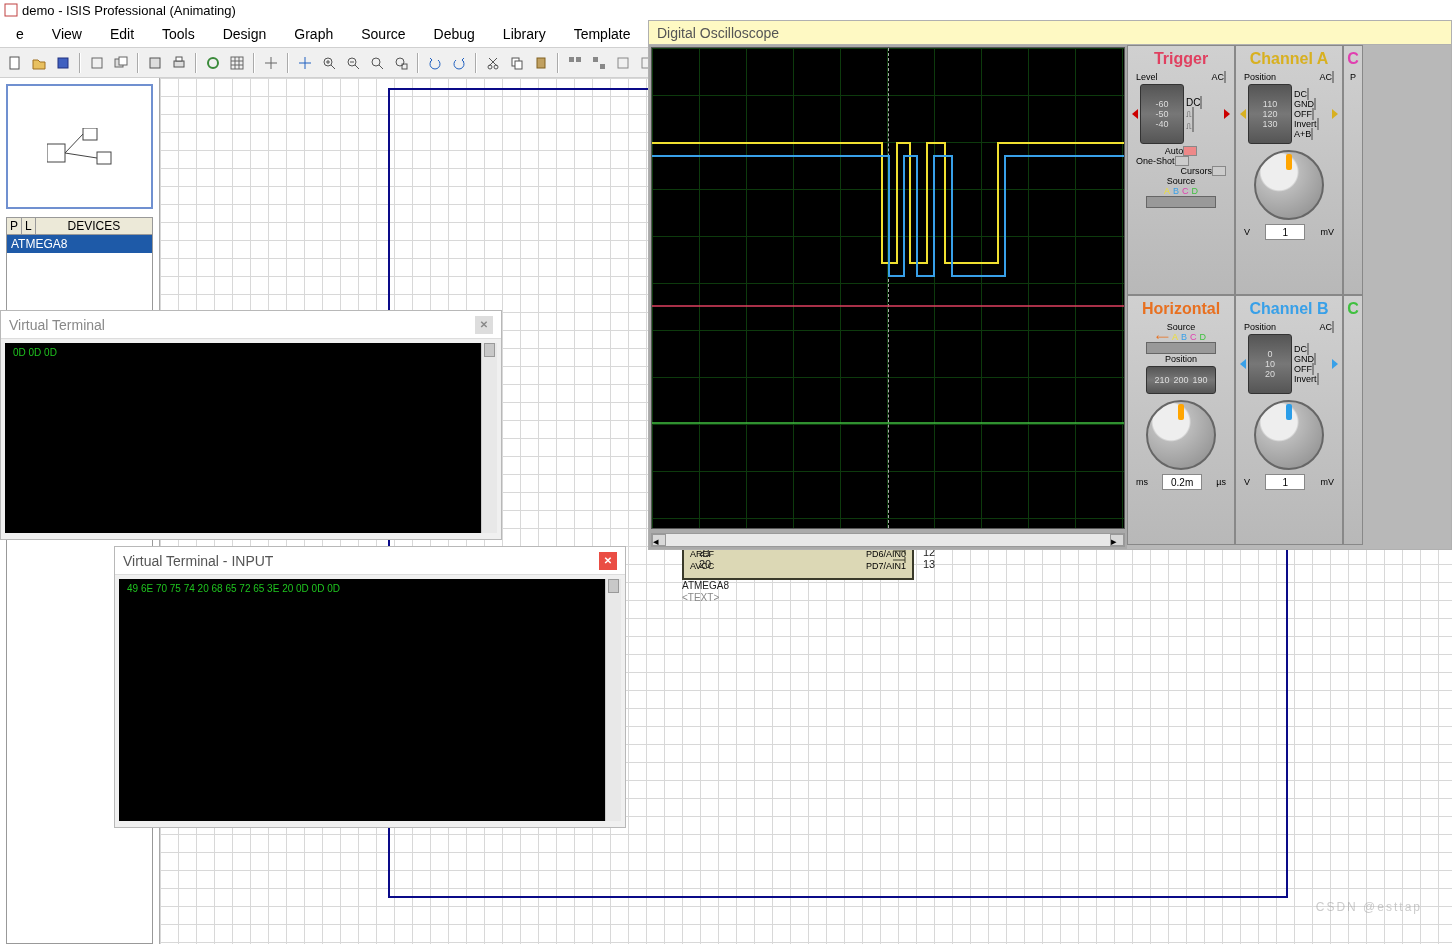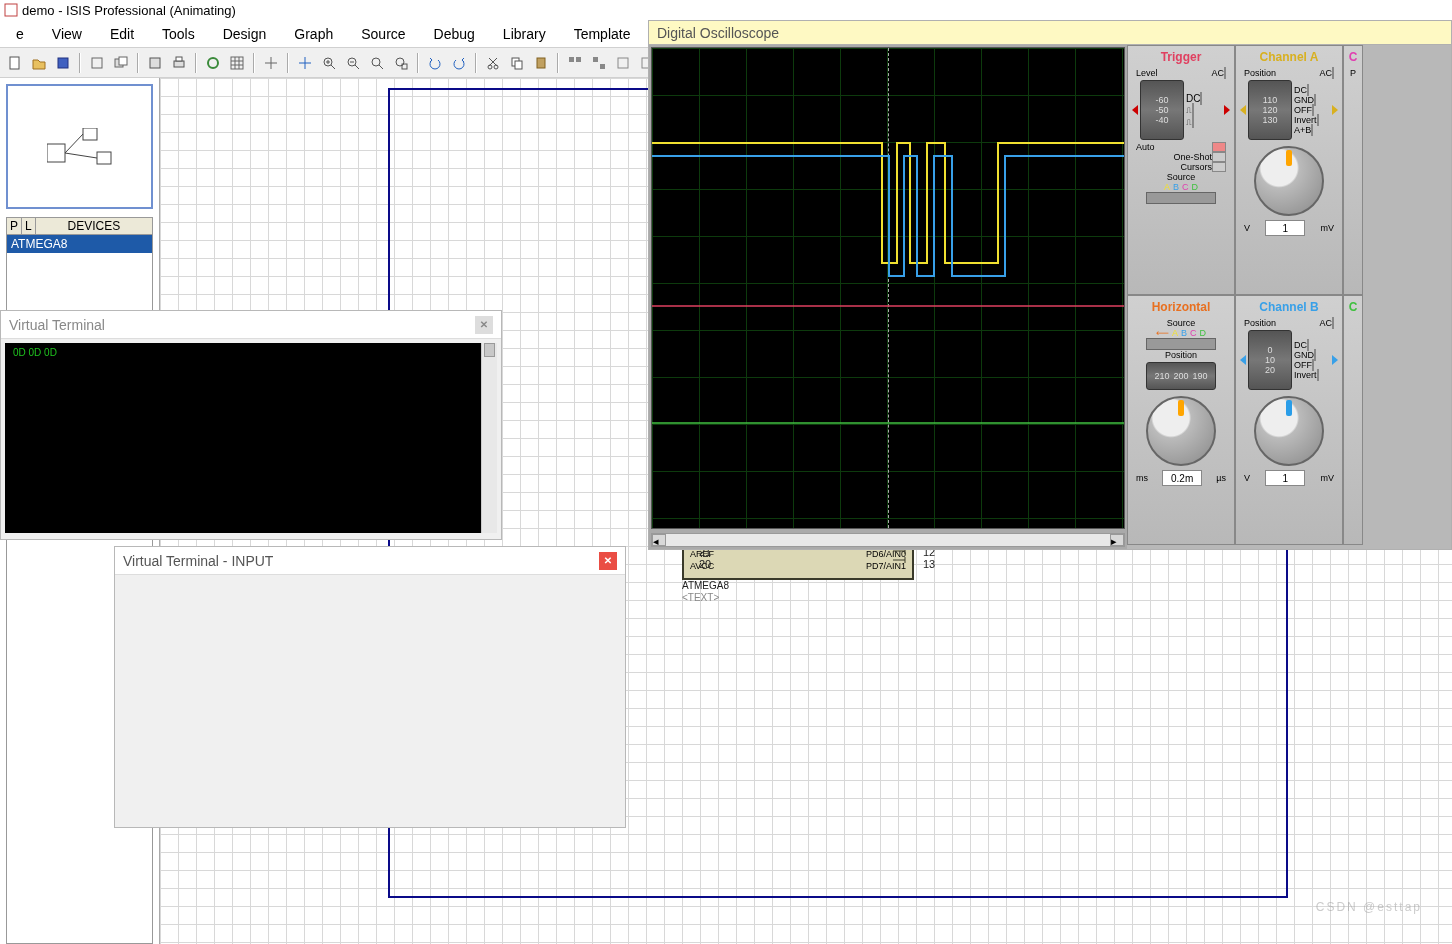--- a/index.html
+++ b/index.html
@@ -42,21 +42,21 @@
 .scope-body { display: flex; height: calc(100% - 24px); }
 .scope-screen-wrap { flex: 1; display: flex; flex-direction: column; background: #aaa; }
 .scope-screen { flex: 1; margin: 2px; background: #000; position: relative; border: 1px solid #555; }
 .scope-grid { position: absolute; inset: 0; background-image: linear-gradient(#0d3a0d 1px, transparent 1px), linear-gradient(90deg, #0d3a0d 1px, transparent 1px); background-size: 47px 47px; }
 .scope-center-v { position: absolute; left: 50%; top: 0; bottom: 0; width: 0; border-left: 1px dashed #aaa; }
 .scope-scrollbar { height: 14px; background: #e8e8e8; margin: 2px; border: 1px solid #999; position: relative; }
 .scope-sb-btn { width: 14px; height: 12px; background: #d8d8d8; border: 1px solid #999; position: absolute; top: 0; }
 
 .scope-panels { width: 324px; background: #b8b8b8; display: grid; grid-template-columns: 108px 108px 108px; grid-template-rows: 250px 250px; }
 .s-panel { border: 1px solid #888; background: linear-gradient(#d0d0d0, #b8b8b8); padding: 4px; display: flex; flex-direction: column; align-items: center; position: relative; font-size: 10px; }
-.s-panel-title { font-size: 12px; font-weight: bold; margin-bottom: 4px; }
+.s-panel-title { font-size: 16px; font-weight: bold; margin-bottom: 4px; }
 .s-label-row { display: flex; justify-content: space-between; width: 100%; font-size: 9px; padding: 0 4px; align-items: center; }
 .s-wheel { width: 44px; height: 60px; background: linear-gradient(#555, #777, #555); border: 1px solid #333; border-radius: 3px; margin: 2px 0; position: relative; display: flex; flex-direction: column; justify-content: center; align-items: center; color: #ddd; font-size: 9px; }
 .s-dial { width: 70px; height: 70px; border-radius: 50%; background: radial-gradient(circle at 35% 30%, #eee 18px, #bbb 20px, #888); border: 2px solid #666; margin: 4px 0; position: relative; }
 .s-dial::after { content: ''; position: absolute; width: 6px; height: 16px; background: orange; top: 2px; left: 50%; transform: translateX(-50%); border-radius: 2px; }
 .s-dial.blue::after { background: #2a9de8; }
 .s-small-btn { background: #ccc; border: 1px solid #888; width: 14px; height: 10px; }
 .s-src { display: flex; gap: 3px; font-size: 9px; align-items: center; }
 .s-src-a{color:#f0e030}.s-src-b{color:#38a0e8}.s-src-c{color:#e040b0}.s-src-d{color:#40c040}
 .s-num-input { width: 40px; height: 16px; background: #fff; border: 1px solid #888; font-size: 10px; text-align: center; }
 .s-slider { width: 70px; height: 12px; background: #999; border: 1px solid #666; }
@@ -302,20 +302,24 @@
     <span>0D 0D 0D</span>
     <div class="vterm-scroll"></div>
   </div>
 </div>
 
 <div class="vterm" style="left:114px;top:546px;width:512px;height:282px">
   <div class="vterm-title">
     <span>Virtual Terminal - INPUT</span>
     <span class="vterm-close">✕</span>
   </div>
+  <div class="vterm-body" style="height:242px;margin:4px">
+    <span>49 6E 70 75 74 20 68 65 72 65 3E 20 0D 0D 0D</span>
+    <div class="vterm-scroll"></div>
+  </div>
 </div>
 
 <div class="scope">
   <div class="scope-title">
     <span>Digital Oscilloscope</span>
   </div>
   <div class="scope-body">
     <div class="scope-screen-wrap">
       <div class="scope-screen">
         <div class="scope-grid"></div>
@@ -348,25 +352,25 @@
         <div style="display:flex;align-items:center;gap:2px;width:100%">
           <div class="s-arrow" style="border-right:6px solid #c00"></div>
           <div class="s-wheel">
             <span>-60</span>
             <span>-50</span>
             <span>-40</span>
           </div>
           <div style="flex:1"><span>DC</span> <span class="s-small-btn"></span><br><span style="font-size:8px">⎍</span> <span class="s-small-btn"></span><br><span style="font-size:8px">⎍</span> <span class="s-small-btn"></span></div>
           <div class="s-arrow" style="border-left:6px solid #c00"></div>
         </div>
-        <div class="s-label-row" style="justify-content:space-between">
+        <div class="s-label-row" style="justify-content:center">
             <span>Auto</span>
             <span class="s-small-btn" style="background:#e88"></span>
           </div>
-        <div class="s-label-row" style="justify-content:flex-end">
+        <div class="s-label-row" style="justify-content:flex-start">
             <span>One-Shot</span>
             <span class="s-small-btn"></span>
           </div>
         <div class="s-label-row" style="justify-content:flex-end">
             <span>Cursors</span>
             <span class="s-small-btn"></span>
           </div>
         <div style="text-align:center;font-size:9px">Source</div>
         <div class="s-src">
           <span class="s-src-a">A</span>

